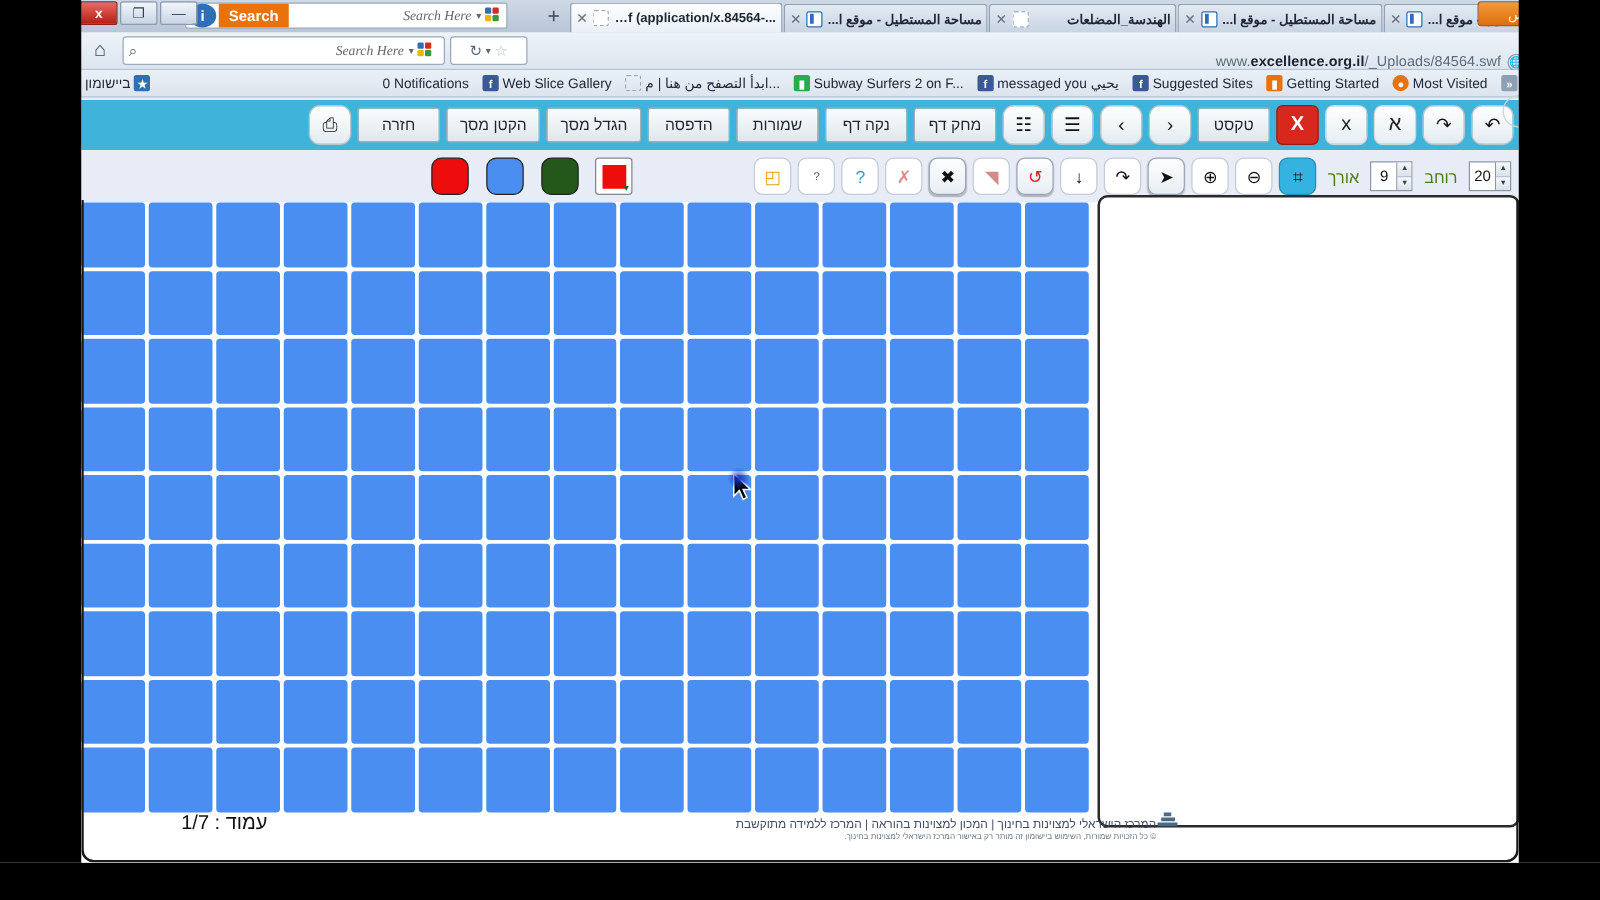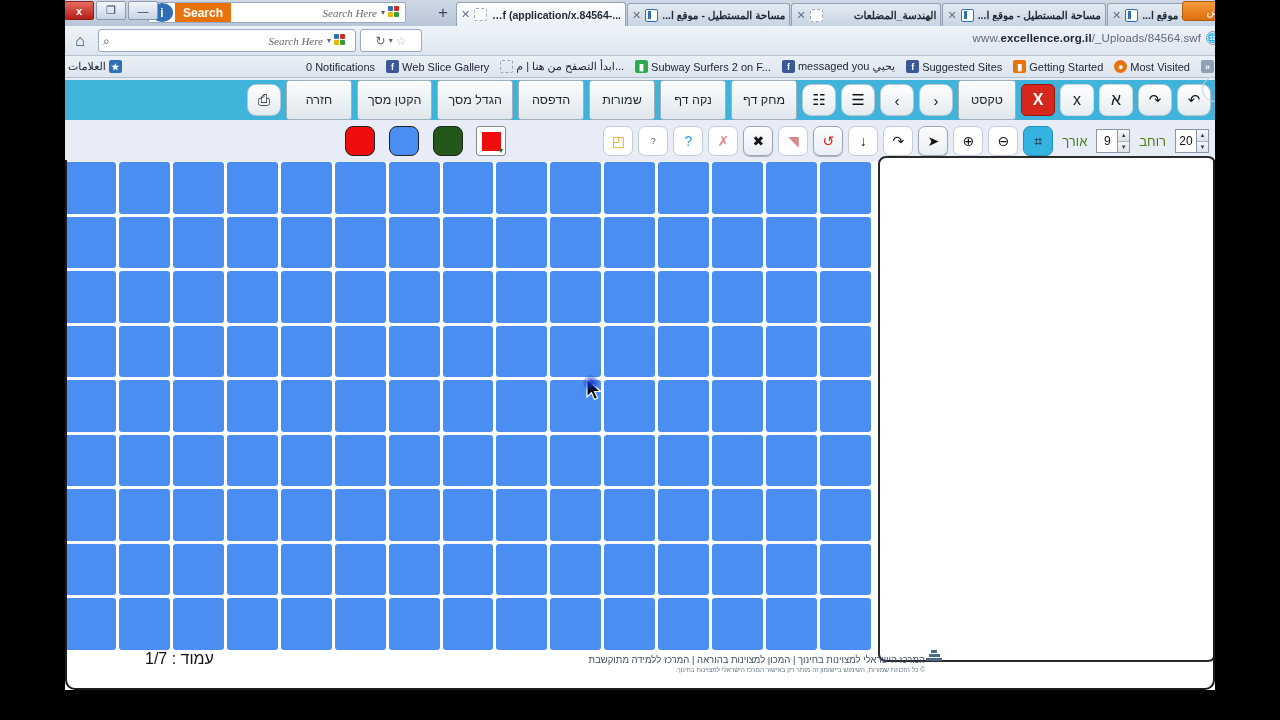--- a/index.html
+++ b/index.html
@@ -67,21 +67,21 @@
   
   .navbar { height:30px; position:relative; background:linear-gradient(#eef3f9,#dde5ef);
             border-bottom:1px solid #b9c4d2; display:flex; align-items:center; }
   .home-ic { position:absolute; left:70px; top:5px; width:20px; height:20px; color:#3b4a5c; font-size:16px;
              display:flex; align-items:center; justify-content:center;}
   .navsearch { position:absolute; left:98px; top:3px; width:258px; height:23px; background:#fff;
                border:1px solid #9aa9bb; border-radius:3px; display:flex; align-items:center; padding:0 4px;}
   .nav-hist { position:absolute; left:360px; top:3px; width:62px; height:23px; background:#fff;
               border:1px solid #9aa9bb; border-radius:3px; display:flex; align-items:center;
               justify-content:center; gap:3px; font-size:12px; color:#5a6775;}
-  .urlzone { position:absolute; right:60px; top:5px; display:flex; align-items:center; gap:5px;}
+  .urlzone { position:absolute; right:60px; top:17px; display:flex; align-items:center; gap:5px;}
   .urltext { font-size:11.5px; color:#5e6a77; letter-spacing:0.1px;}
   .urltext b { color:#1b2430; }
   .globe { width:14px; height:14px; border-radius:50%; border:1px solid #8d99a6; color:#6b7682;
            font-size:9px; display:flex; align-items:center; justify-content:center;}
   .gobtn { position:absolute; right:22px; top:3px; width:23px; height:23px; border-radius:50%;
            border:1px solid #a9b6c4; background:linear-gradient(#f7fafd,#dde6ef); color:#3a4a5c;
            font-size:13px; display:flex; align-items:center; justify-content:center;}
 
   
   .bookmarks { height:22px; position:relative; background:linear-gradient(#eaf0f7,#dce4ee);
@@ -93,21 +93,21 @@
   .bm-right { position:absolute; right:66px; display:flex; align-items:center; gap:11px;}
 
   
   #app { position:absolute; left:65px; top:80px; width:1150px; height:610px; background:#fff;}
   .tb1 { height:40px; background:#3fb3da; display:flex; align-items:center; padding:0 4px; gap:5px;
          direction:rtl; }
   .tb1 .sq { width:34px; height:32px; border-radius:7px; border:1px solid #cfd8de;
              background:linear-gradient(#ffffff,#e6edf2); display:flex; align-items:center;
              justify-content:center; font-size:16px; color:#222; flex:none; }
   .tb1 .sq.red { background:#d6281d; border-color:#9c1810; color:#fff; font-weight:bold; border-radius:5px;}
-  .tb1 .pill { height:40px; min-width:58px; padding:0 10px; border:1px solid #9fb0bb;
+  .tb1 .pill { height:28px; min-width:58px; padding:0 10px; border:1px solid #9fb0bb;
                background:linear-gradient(#fafcfd,#dfe7ec); border-radius:3px;
                display:flex; align-items:center; justify-content:center;
                font-size:12.5px; color:#1d2630; flex:none; }
   .tb1 .rnd { width:34px; height:32px; border-radius:9px; border:1px solid #b9c6ce;
               background:linear-gradient(#ffffff,#e3ebf0); display:flex; align-items:center;
               justify-content:center; font-size:15px; color:#111; flex:none;}
   .tb1 .wide { min-width:66px; }
 
   .tb2 { height:42px; background:#e8ecf7; display:flex; align-items:center; padding:0 6px;
          gap:5px; direction:rtl; position:relative;}
@@ -265,21 +265,21 @@
         <span class="urltext"><span>www.</span><b>excellence.org.il</b><span>/_Uploads/84564.swf</span></span>
         <span class="globe">🌐</span>
       </div>
       <div class="gobtn">→</div>
     </div>
 
     <div class="bookmarks">
       <div class="bm-left">
         <span class="bm">
           <span class="ic" style="background:#2f6fb5;">★</span>
-          <span>العلامات</span>
+          <span>ביישומון</span>
         </span>
       </div>
       <div class="bm-right">
         <span class="bm">
           <span>0 Notifications</span>
         </span>
         <span class="bm">
           <span class="ic" style="background:#3b5998;">f</span>
           <span>Web Slice Gallery</span>
         </span>

